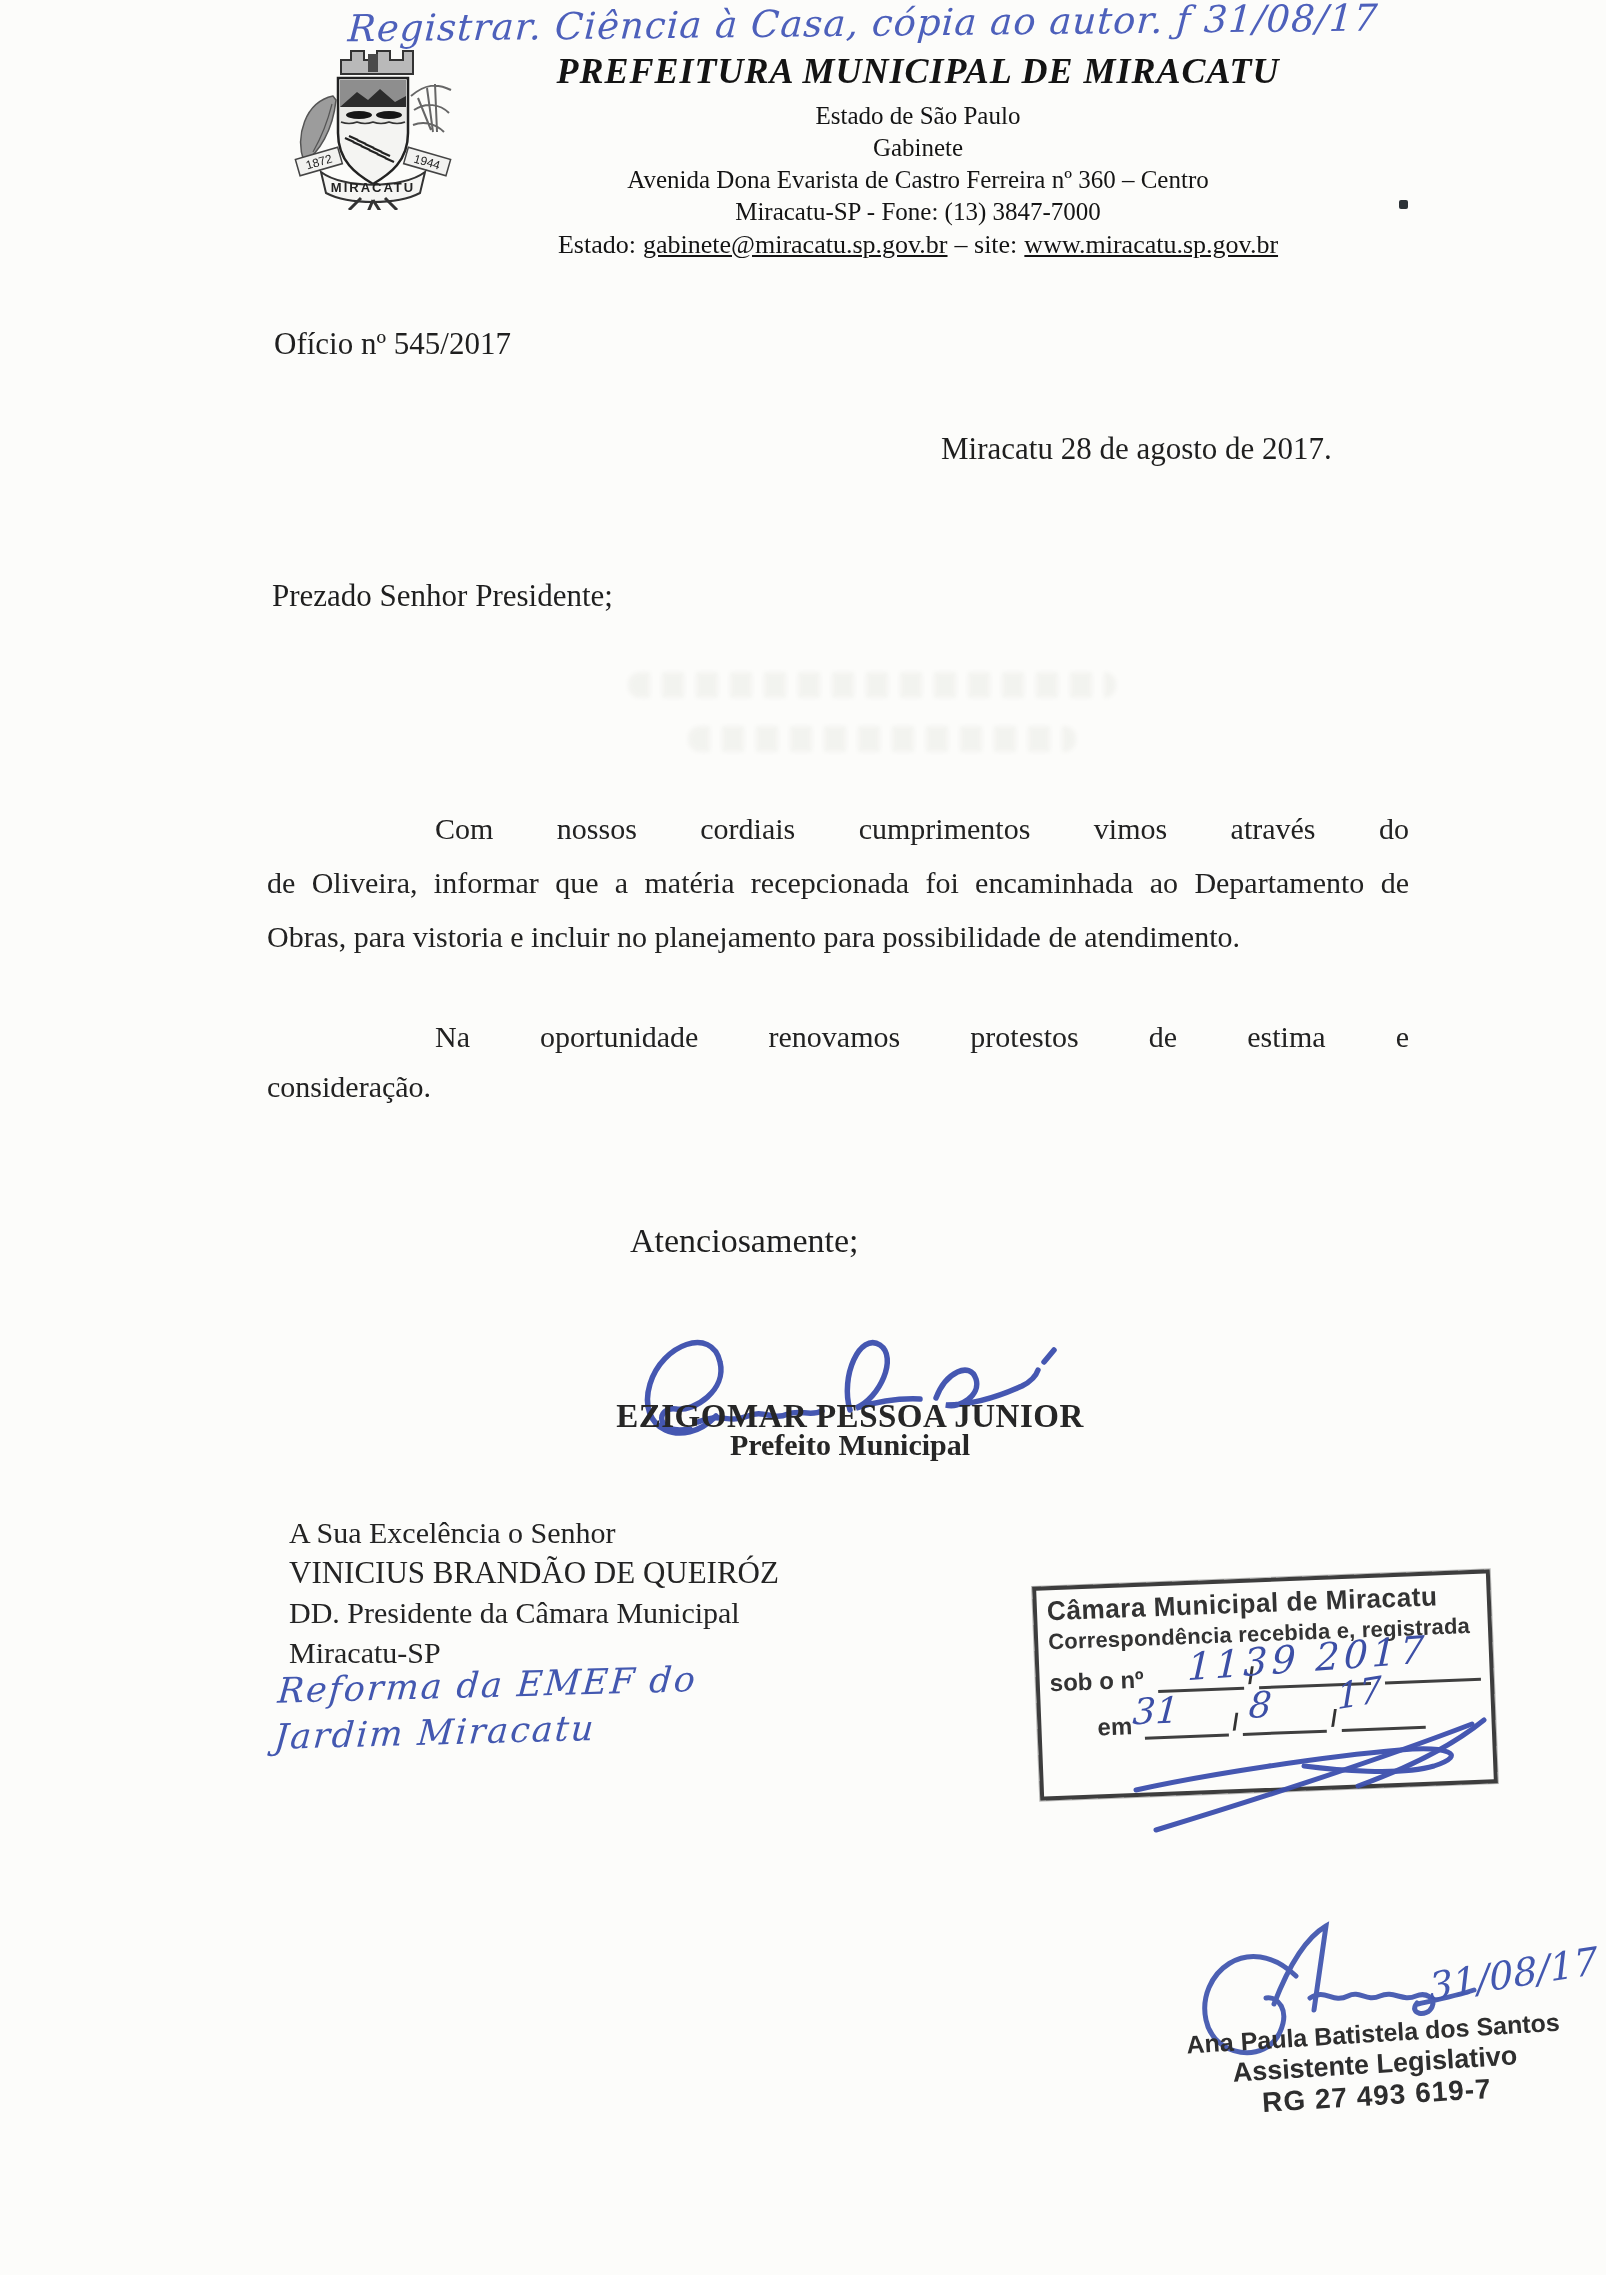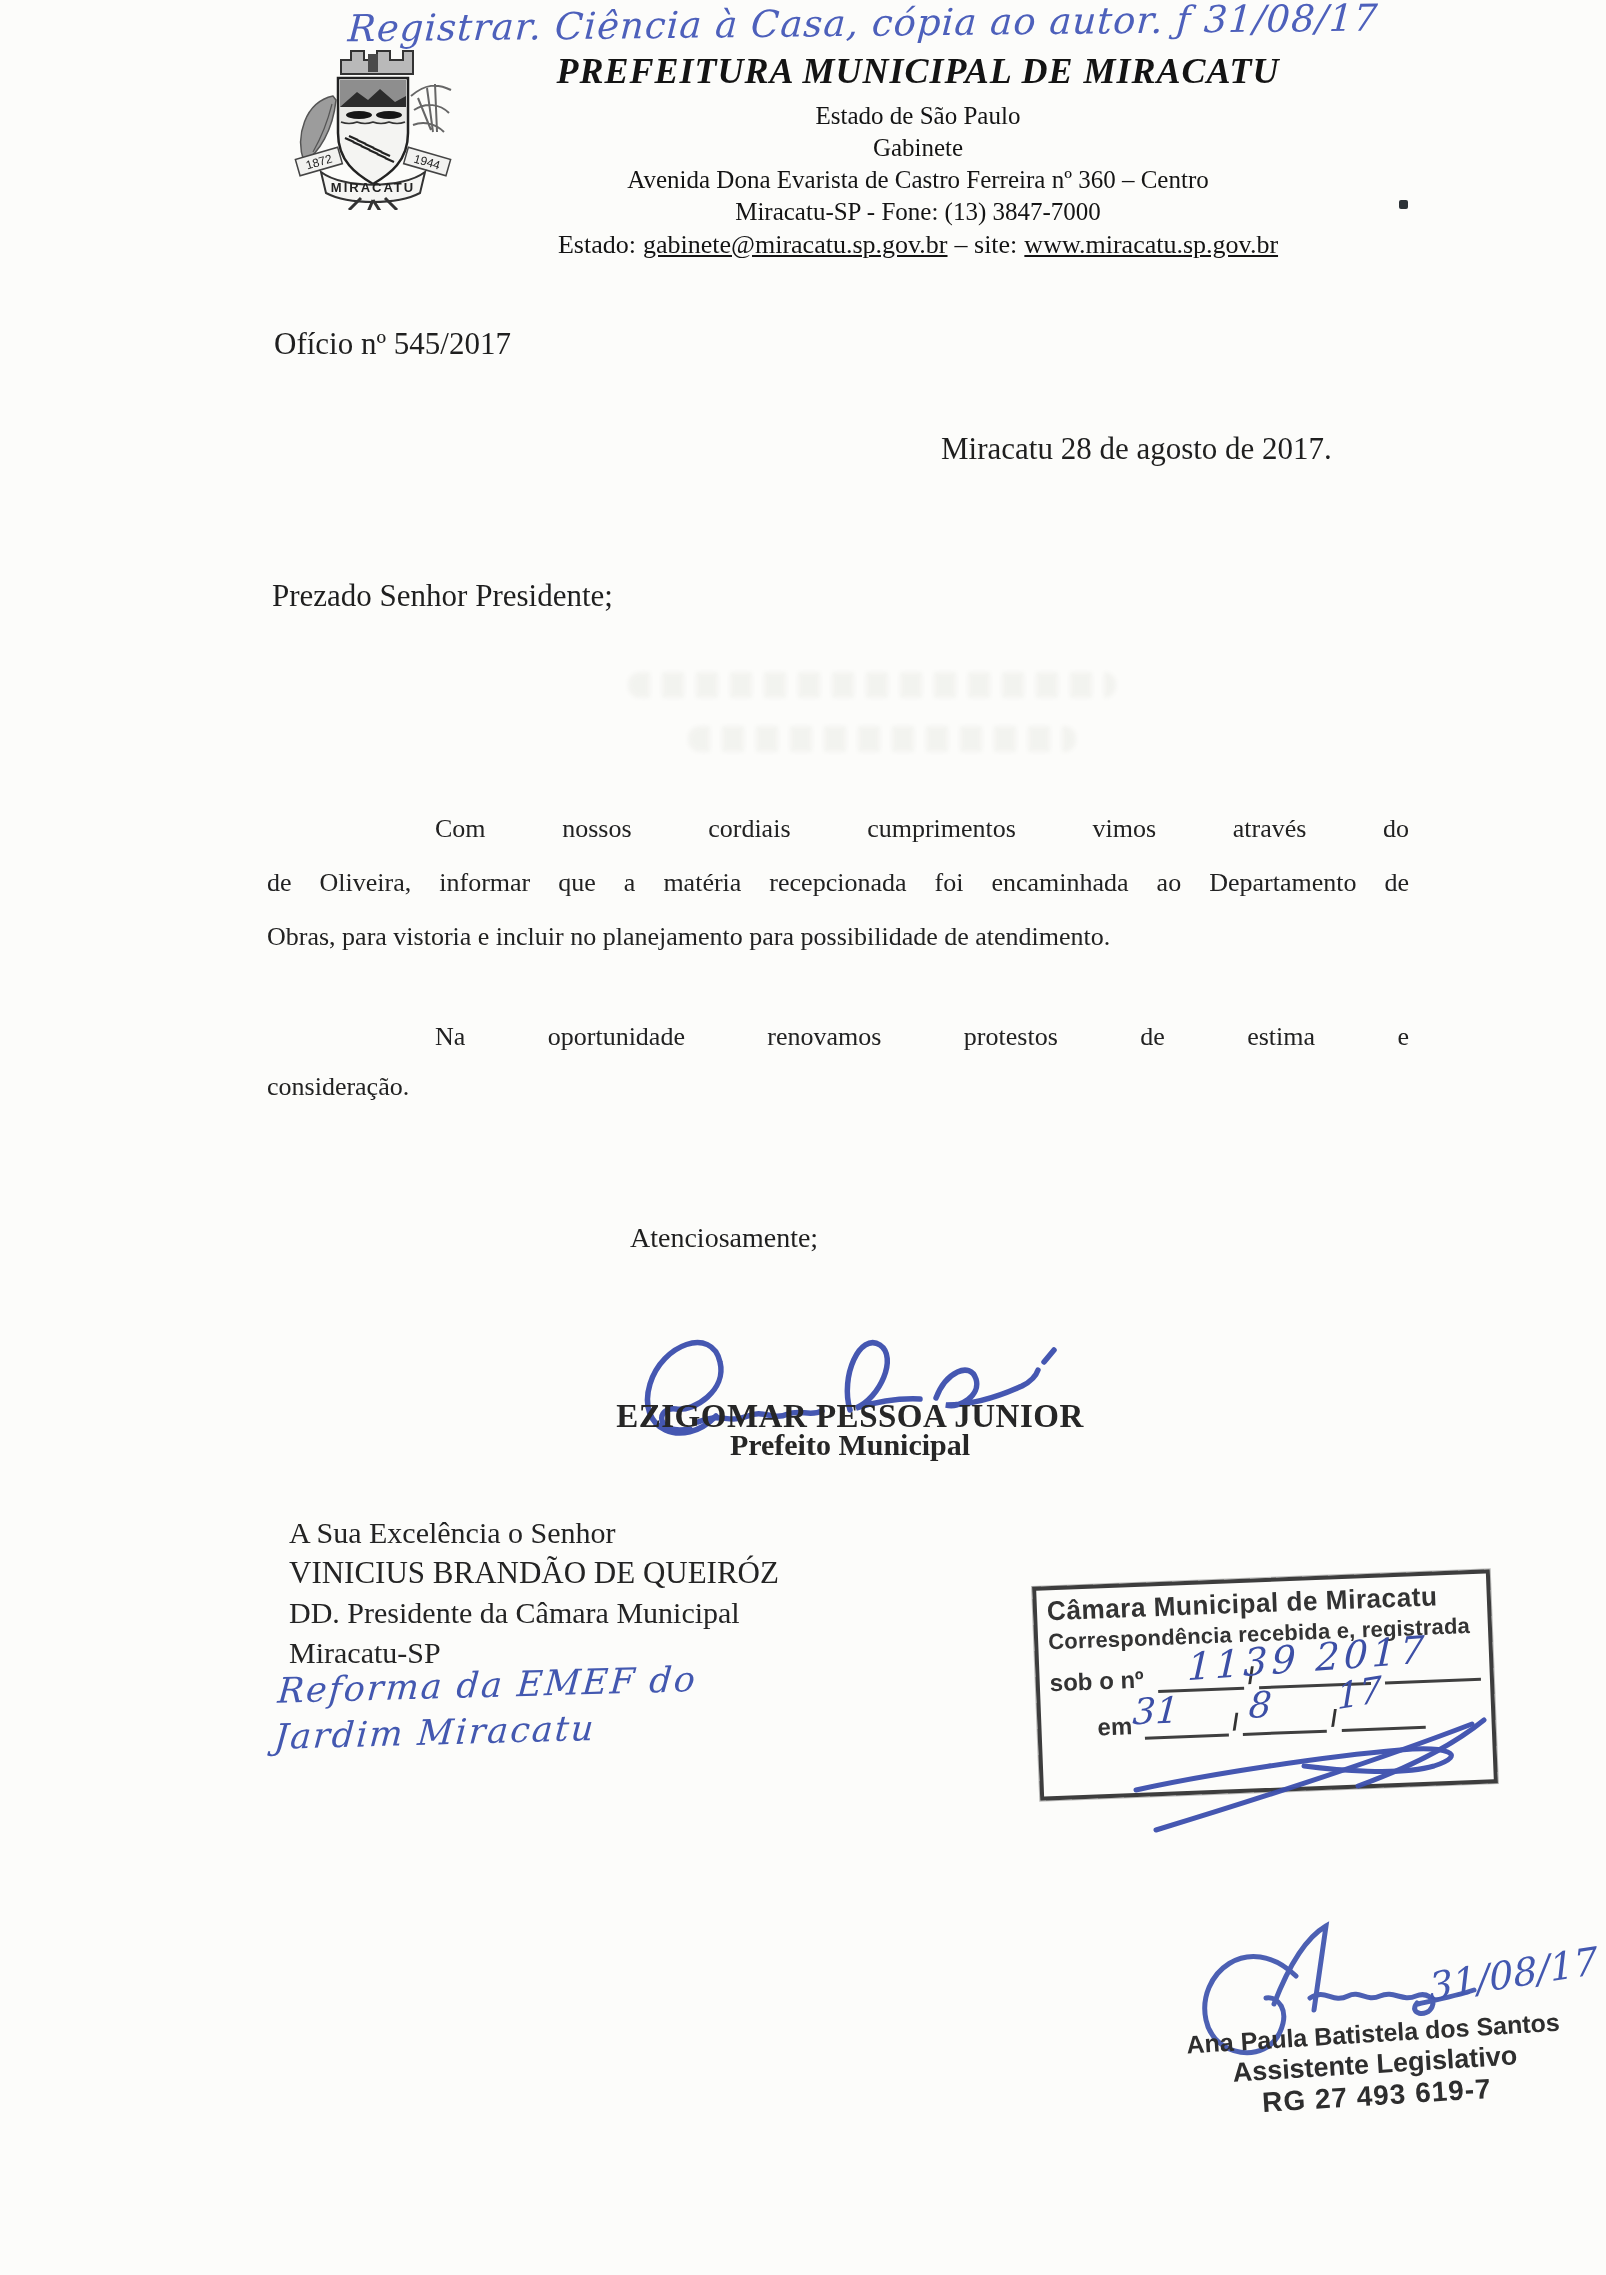--- a/index.html
+++ b/index.html
@@ -32,28 +32,28 @@
   .hd-email{font-size:26px;line-height:34px;}
   .hd-email .lbl{margin-right:7px;}
   .hd-email .sep{margin:0 7px;}
   .uline{text-decoration:underline;}
   .dot-artifact{left:1399px;top:200px;width:9px;height:9px;background:#2d3237;border-radius:2px;}
 
   
   .ref{left:274px;top:326px;font-size:31px;}
   .dateline{left:941px;top:431px;font-size:31px;}
   .salutation{left:272px;top:578px;font-size:31px;}
-  .para{left:267px;width:1142px;font-size:26px;color:#222;}
+  .para{left:267px;width:1142px;font-size:30px;color:#222;}
   .para .ln{line-height:54px;height:54px;text-align:justify;text-align-last:justify;white-space:nowrap_off;}
   .para .ln.last{text-align-last:left;}
   .para .ln.indent{padding-left:168px;}
   .p1{top:802px;}
   .p2{top:1012px;}
   .p2 .ln{line-height:50px;height:50px;}
-  .closing{left:630px;top:1222px;font-size:28px;}
+  .closing{left:630px;top:1222px;font-size:34px;}
   .signer-name{left:540px;top:1386px;width:620px;text-align:center;font-size:33px;font-weight:bold;letter-spacing:0.5px;color:#262626;margin-top:12px;}
   .signer-title{left:540px;top:1428px;width:620px;text-align:center;font-size:30px;font-weight:bold;color:#262626;}
   .recipient{left:289px;top:1513px;font-size:30px;line-height:40px;color:#242424;}
   .recipient .big{font-size:31px;}
 
   .ghost{left:628px;top:672px;width:488px;height:96px;opacity:0.06;filter:blur(2px);}
   .ghost .g1,.ghost .g2{height:26px;border-radius:12px;background:repeating-linear-gradient(90deg,#6a7055 0 22px,transparent 22px 34px);}
   .ghost .g2{margin:28px 40px 0 60px;}
 
   

